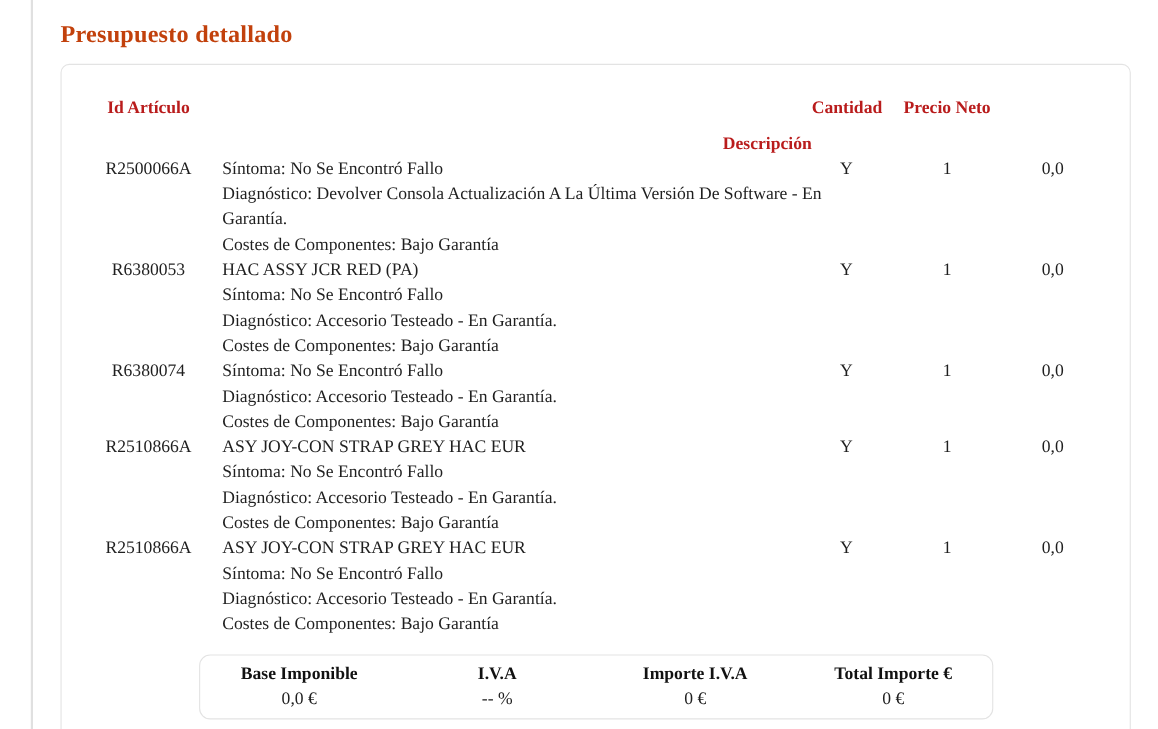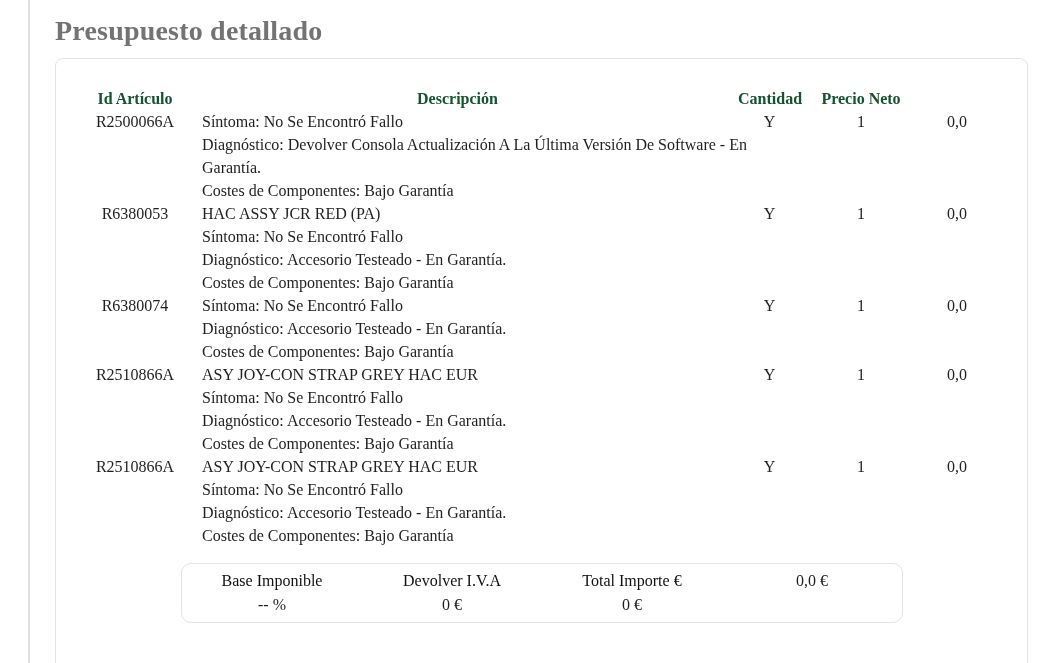--- a/index.html
+++ b/index.html
@@ -10,51 +10,51 @@
     font-family: "Liberation Serif", "DejaVu Serif", serif;
     color: #1f1f1f;
     position: relative;
   }
   .left-divider {
     position: absolute; left: 28px; top: 0; bottom: 0;
     width: 2px; background: #e0e0e0;
   }
   .content { margin-left: 55px; margin-right: 25px; }
   .page-title {
-    font-size: 28px; line-height: 28px; font-weight: bold;
-    color: #737373; margin: 17px 0 13px 0; letter-spacing: 0.2px;
+    font-size: 22px; line-height: 28px; font-weight: bold;
+    color: #c2410c; margin: 17px 0 13px 0; letter-spacing: 0.2px;
   }
   .card {
     width: 973px; height: 625px;
     border: 1px solid #e3e3e3; border-radius: 8px;
     background: #ffffff;
     padding: 28px 36px 0 37px;
   }
   .trow, .thead {
     display: grid;
     grid-template-columns: 84px 561px 63px 120px 72px;
     font-size: 16px; line-height: 23px;
   }
-  .thead { font-weight: bold; color: #14532d; }
+  .thead { font-weight: bold; color: #b91c1c; }
   .cell-id { text-align: center; }
   .cell-desc { padding-left: 25px; }
   .cell-desc div { white-space: nowrap; }
-  .thead .cell-desc { text-align: center; padding-left: 0; }
+  .thead .cell-desc { text-align: right; padding-left: 0; margin-top: 32px; }
   .cell-warranty { text-align: center; }
   .cell-qty { text-align: center; font-family: Liberation Serif, serif; }
   .cell-price { text-align: center; }
   .summary {
     width: 722px; margin: 16px auto 0 auto;
     border: 1px solid #e3e3e3; border-radius: 10px;
     padding: 5px 0;
     display: grid; grid-template-columns: repeat(4, 1fr);
     font-size: 16px;
   }
   .summary .s-label {
-    font-weight: normal; color: #111111; text-align: center; line-height: 23px;
+    font-weight: bold; color: #111111; text-align: center; line-height: 23px;
   }
   .summary .s-value { text-align: center; line-height: 24px; }
 </style>
 </head>
 <body>
 
 <div class="left-divider"></div>
 
 <div class="content">
   <h1 class="page-title">Presupuesto detallado</h1>
@@ -128,21 +128,22 @@
             <div>Costes de Componentes: Bajo Garantía</div>
           </div>
     <div class="cell-warranty">Y</div>
     <div class="cell-qty">1</div>
     <div class="cell-price">0,0</div>
   </div>
 </div>
 
     <div class="summary">
       <div class="s-label">Base Imponible</div>
-      <div class="s-label">Devolver I.V.A</div>
+      <div class="s-label">I.V.A</div>
+      <div class="s-label">Importe I.V.A</div>
       <div class="s-label">Total Importe €</div>
       <div class="s-value">0,0 €</div>
       <div class="s-value">-- %</div>
       <div class="s-value">0 €</div>
       <div class="s-value">0 €</div>
     </div>
   </div>
 </div>
 
 </body></html>

